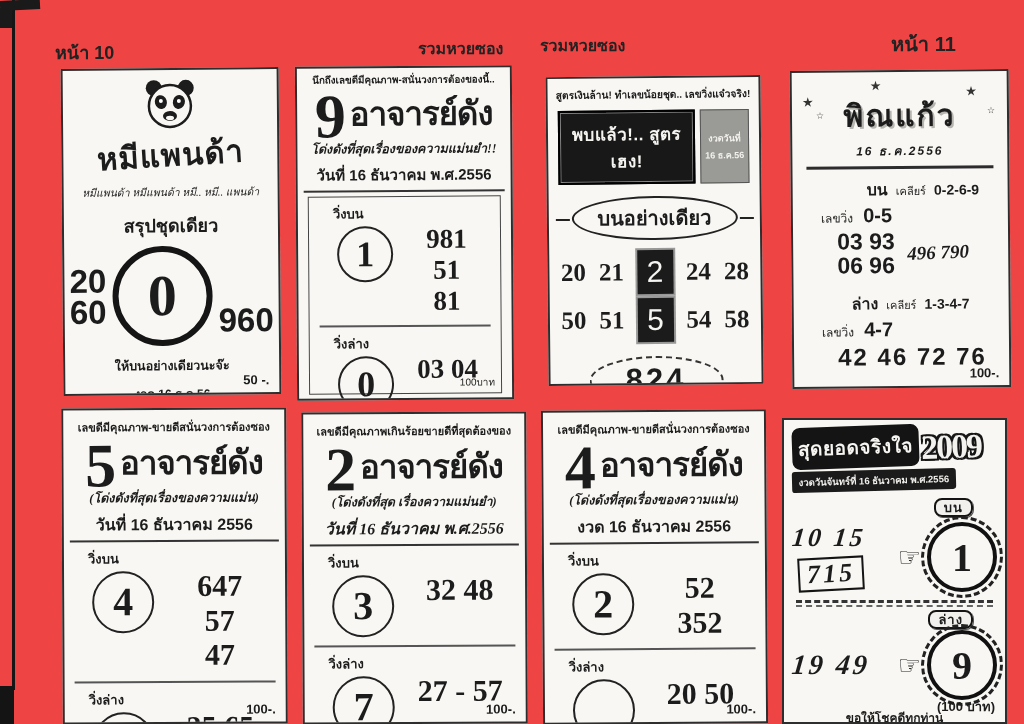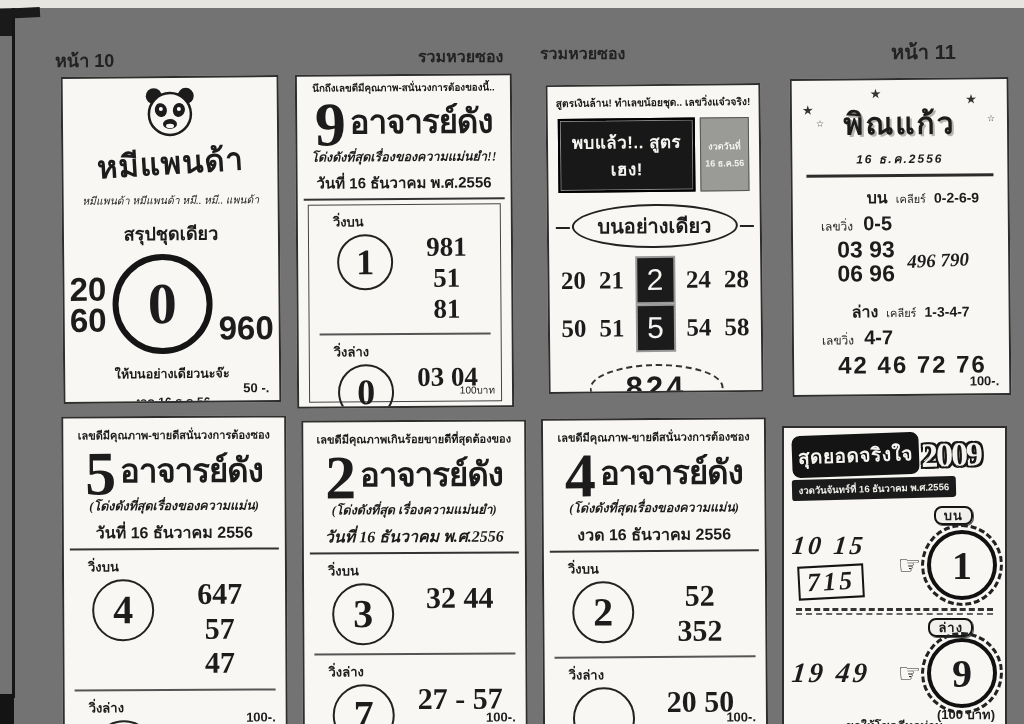--- a/index.html
+++ b/index.html
@@ -1,21 +1,21 @@
 <!DOCTYPE html>
 <html><head>
 <meta charset="utf-8">
 <style>
   html,body{margin:0;padding:0;}
   body{
     width:1024px;height:724px;overflow:hidden;position:relative;
     background:#e7e5e0;color:#1c1c1c;
     font-family:"Liberation Sans","DejaVu Sans",sans-serif;
   }
-  .page{position:absolute;inset:0;background:#737373;margin-top:8px;}
+  .page{position:absolute;inset:0;background:#ef4444;}
   
   .edge-left{position:absolute;left:12px;top:0;width:3px;height:690px;background:#161616;}
   .blob-tl{position:absolute;left:0;top:0;width:40px;height:10px;background:#1a1a1a;transform:rotate(-3deg);}
   .blob-tl2{position:absolute;left:0;top:8px;width:12px;height:20px;background:#1a1a1a;}
   .blob-bl{position:absolute;left:0;top:686px;width:14px;height:38px;background:#141414;}
 
   .hdr{position:absolute;font-weight:bold;color:#222;}
   .hdr-left{left:55px;top:38px;font-size:18px;}
   .hdr-cl{left:418px;top:36px;font-size:16px;}
   .hdr-cr{left:540px;top:33px;font-size:16px;}
@@ -335,21 +335,21 @@
       <span class="ajan-name">อาจารย์ดัง</span>
     </div>
     <div class="ajan-subtitle">(โด่งดังที่สุด เรื่องความแม่นยำ)</div>
     <div class="ajan-date">วันที่ 16 ธันวาคม พ.ศ.2556</div>
     <div class="run-label">วิ่งบน</div>
     <div class="run-row">
       <div class="midcirc">
         <span class="serif">3</span>
       </div>
       <div class="numcol serif">
-        <div>32 44</div>
+        <div>32 48</div>
       </div>
     </div>
     <div class="sect-div"></div>
     <div class="run-label">วิ่งล่าง</div>
     <div class="run-row">
       <div class="midcirc">
         <span class="serif">7</span>
       </div>
       <div class="numcol serif">
         <div>27 - 57</div>

